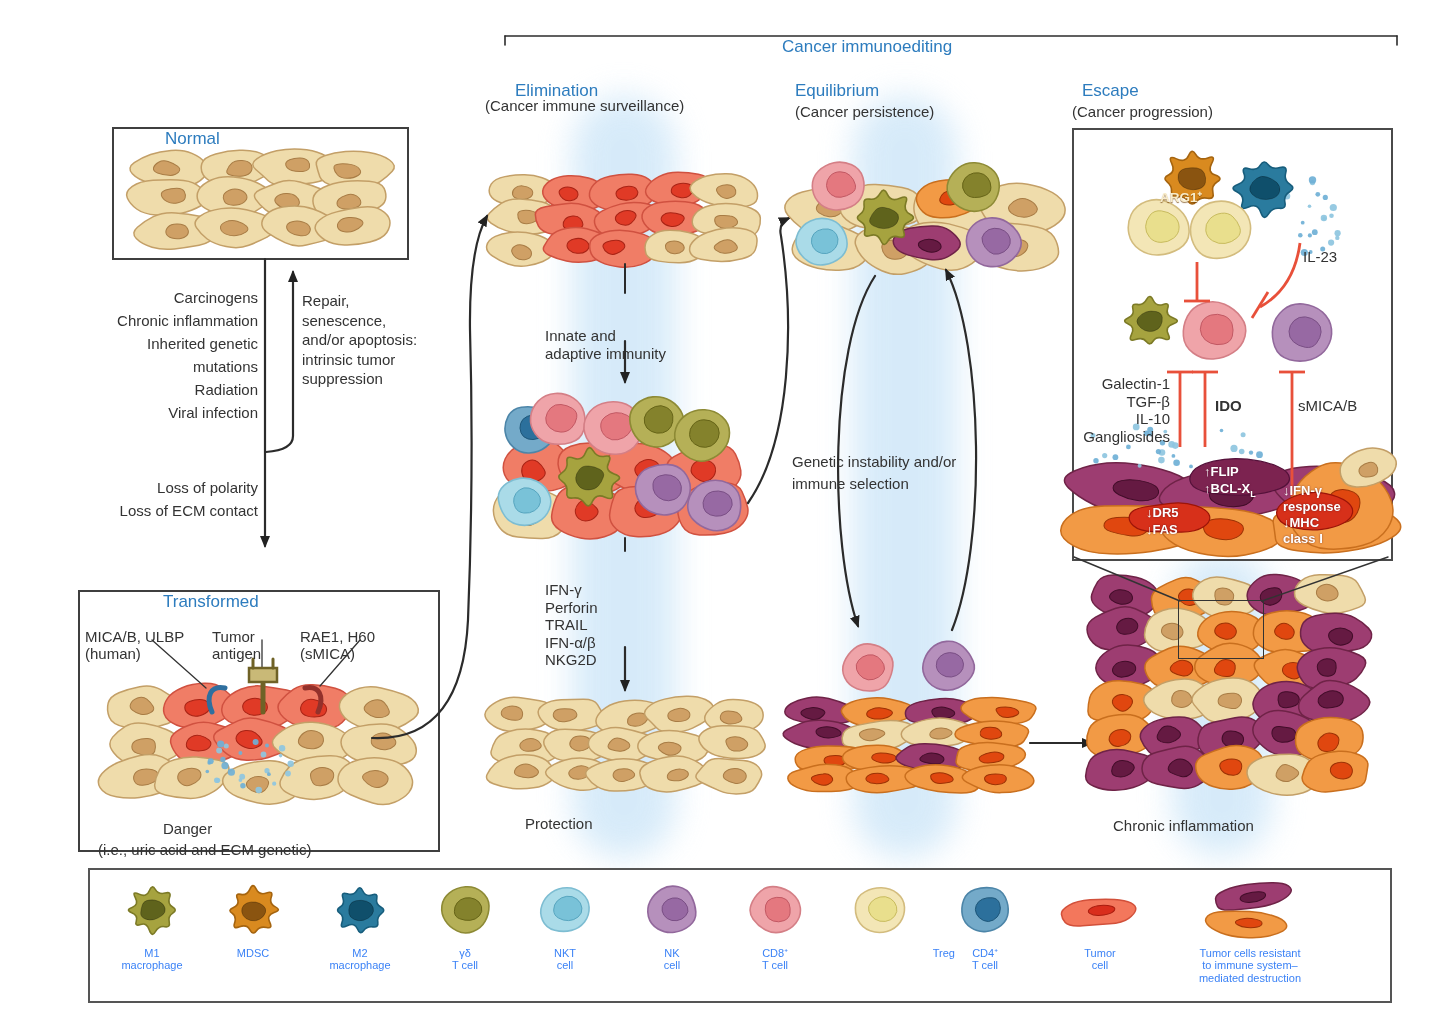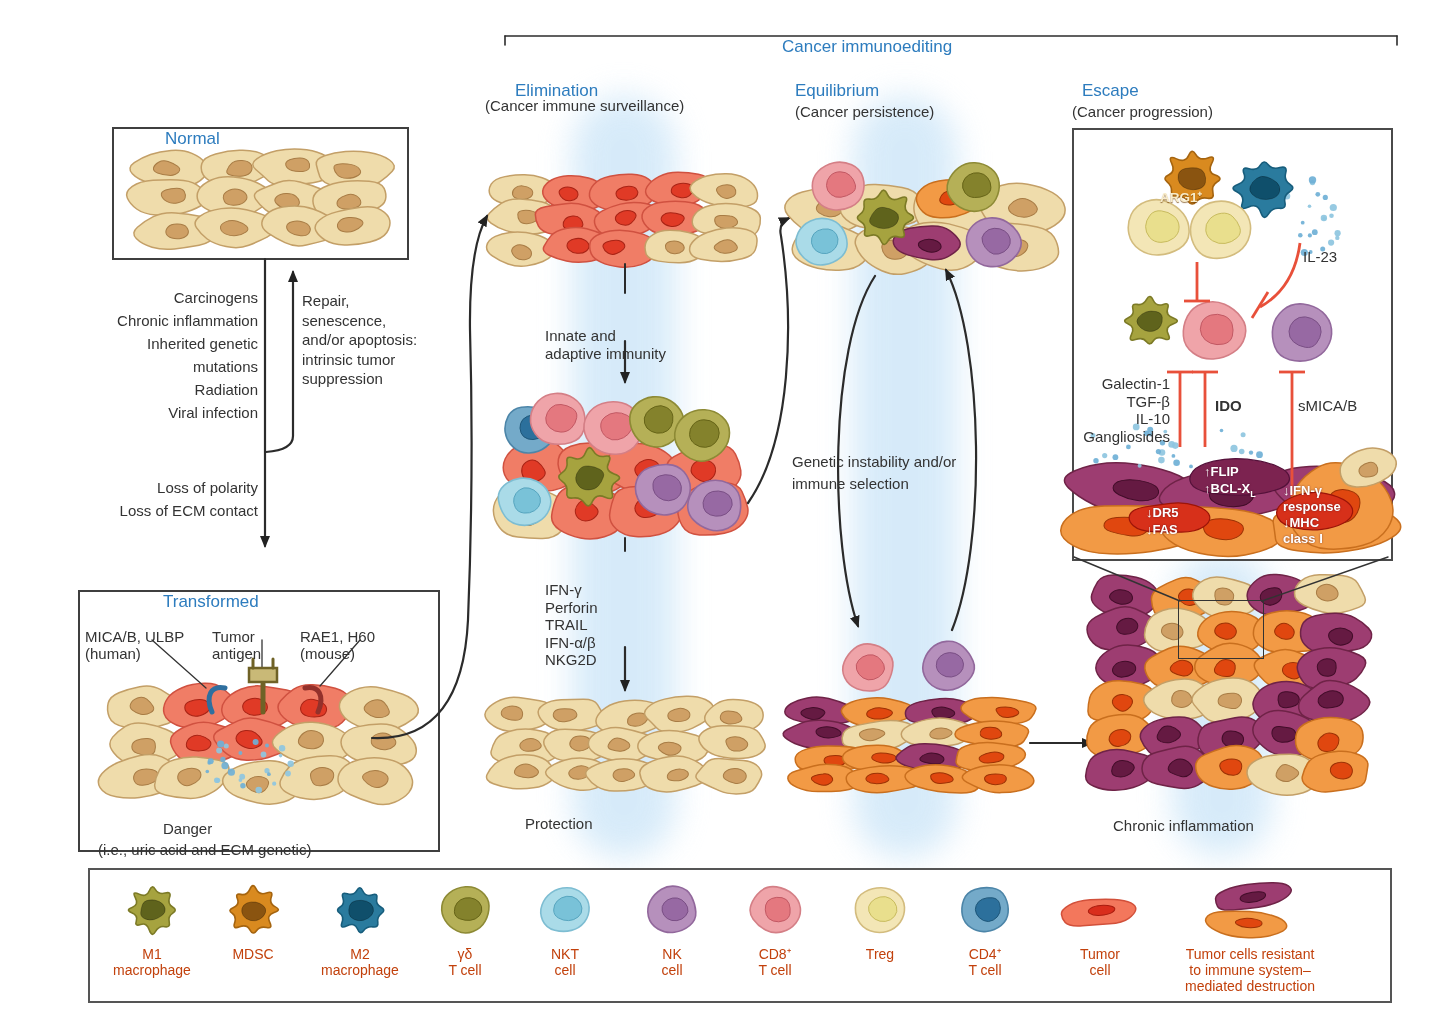--- a/index.html
+++ b/index.html
@@ -11,21 +11,21 @@
   #labels{position:absolute;left:0;top:0;width:1432px;height:1018px;z-index:4;pointer-events:none;}
   .t{position:absolute;color:#333;font-size:15px;line-height:1.25;}
   .blue{color:var(--heading);font-size:17px;}
   .ctr{text-align:left;margin-top:28px;} .rgt{text-align:right;}
   .wt{position:absolute;color:#fff;font-weight:bold;font-size:13px;line-height:1.3;
       text-shadow:0 0 2px rgba(70,10,35,.65);}
   .cream{color:#f8ecca;font-weight:bold;font-size:13.5px;text-shadow:0 1px 1px rgba(110,60,0,.7);}
   .zrect{position:absolute;border:1.6px solid #333;background:transparent;}
   .leg-item{position:absolute;width:150px;text-align:center;}
   .leg-item svg{display:block;margin:0 auto;}
-  .leg-label{font-size:14px;line-height:1.13;color:#c2410c;margin-top:1px;}
+  .leg-label{font-size:11px;line-height:1.13;color:#3b82f6;margin-top:1px;}
   sub{font-size:9px;}
 </style>
 </head>
 <body>
 
 <div class="canvas">
 
   <div class="glow" style="left:572px;top:96px;width:104px;height:762px;"></div>
   <div class="glow" style="left:853px;top:96px;width:104px;height:762px;"></div>
   <div class="glow" style="left:1172px;top:552px;width:100px;height:304px;"></div>
@@ -750,21 +750,21 @@
     <div class="t ctr" style="left:85px;top:600px;width:130px;line-height:17px;">
         <div>MICA/B, ULBP</div>
         <div>(human)</div>
       </div>
     <div class="t ctr" style="left:212px;top:600px;width:100px;line-height:17px;">
         <div>Tumor</div>
         <div>antigen</div>
       </div>
     <div class="t ctr" style="left:300px;top:600px;width:120px;line-height:17px;">
         <div>RAE1, H60</div>
-        <div>(mouse)</div>
+        <div>(sMICA)</div>
       </div>
     <div class="t ctr" style="left:163px;top:792px;width:200px;">Danger</div>
     <div class="t ctr" style="left:98px;top:813px;width:330px;">(i.e., uric acid and ECM genetic)</div>
 
     <div class="t ctr" style="left:545px;top:299px;width:160px;line-height:18px;">
         <div>Innate and</div>
         <div>adaptive immunity</div>
       </div>
     <div class="t ctr" style="left:545px;top:553px;width:160px;line-height:17.5px;">
         <div>IFN-γ</div>
@@ -868,21 +868,21 @@
         <div class="leg-item" style="left: 700px; top: 872px;">
           <svg width="150" height="74">
             <path d="M81.8 59.9Q73.1 62.0 65.6 58.0Q58.1 54.0 53.2 47.2Q48.3 40.5 51.1 32.7Q54.0 24.9 60.7 19.1Q67.4 13.4 76.5 14.9Q85.6 16.4 92.4 21.8Q99.2 27.2 100.3 35.7Q101.3 44.1 95.9 50.9Q90.5 57.7 81.8 59.9Z" fill="#efa4a9" stroke="#d47f86" stroke-width="1.6"></path>
             <path d="M73.2 49.0Q67.8 47.3 66.2 42.5Q64.6 37.8 65.7 33.1Q66.7 28.4 71.7 26.5Q76.6 24.6 82.0 25.7Q87.3 26.8 89.0 31.5Q90.7 36.1 90.0 41.2Q89.4 46.3 84.1 48.6Q78.7 50.8 73.2 49.0Z" fill="#e4787f" stroke="#c25863" stroke-width="1"></path>
           </svg>
           <div class="leg-label">
             <div>CD8⁺</div>
             <div>T cell</div>
           </div>
         </div>
-        <div class="leg-item" style="left: 805px; top: 872px;">
+        <div class="leg-item" style="left: 805px; top: 872px; text-align: right;">
           <svg width="150" height="74">
             <path d="M59.9 19.9Q67.7 15.6 76.6 15.8Q85.4 15.9 92.3 21.4Q99.1 26.9 99.5 35.2Q99.9 43.4 95.2 50.3Q90.4 57.1 81.9 59.4Q73.5 61.8 65.1 58.8Q56.8 55.7 53.1 48.2Q49.4 40.7 50.7 32.4Q52.1 24.1 59.9 19.9Z" fill="#f3e6b6" stroke="#d3bc7e" stroke-width="1.6"></path>
             <path d="M91.5 34.6Q93.0 39.7 89.6 44.2Q86.2 48.6 80.4 49.4Q74.7 50.1 70.1 47.2Q65.4 44.3 63.9 39.3Q62.4 34.2 66.1 30.2Q69.7 26.2 75.1 25.0Q80.5 23.7 85.3 26.5Q90.1 29.4 91.5 34.6Z" fill="#e9df8d" stroke="#c8bb5e" stroke-width="1"></path>
           </svg>
           <div class="leg-label">
             <div>Treg</div>
           </div>
         </div>
         <div class="leg-item" style="left: 910px; top: 872px;">
           <svg width="150" height="74">

